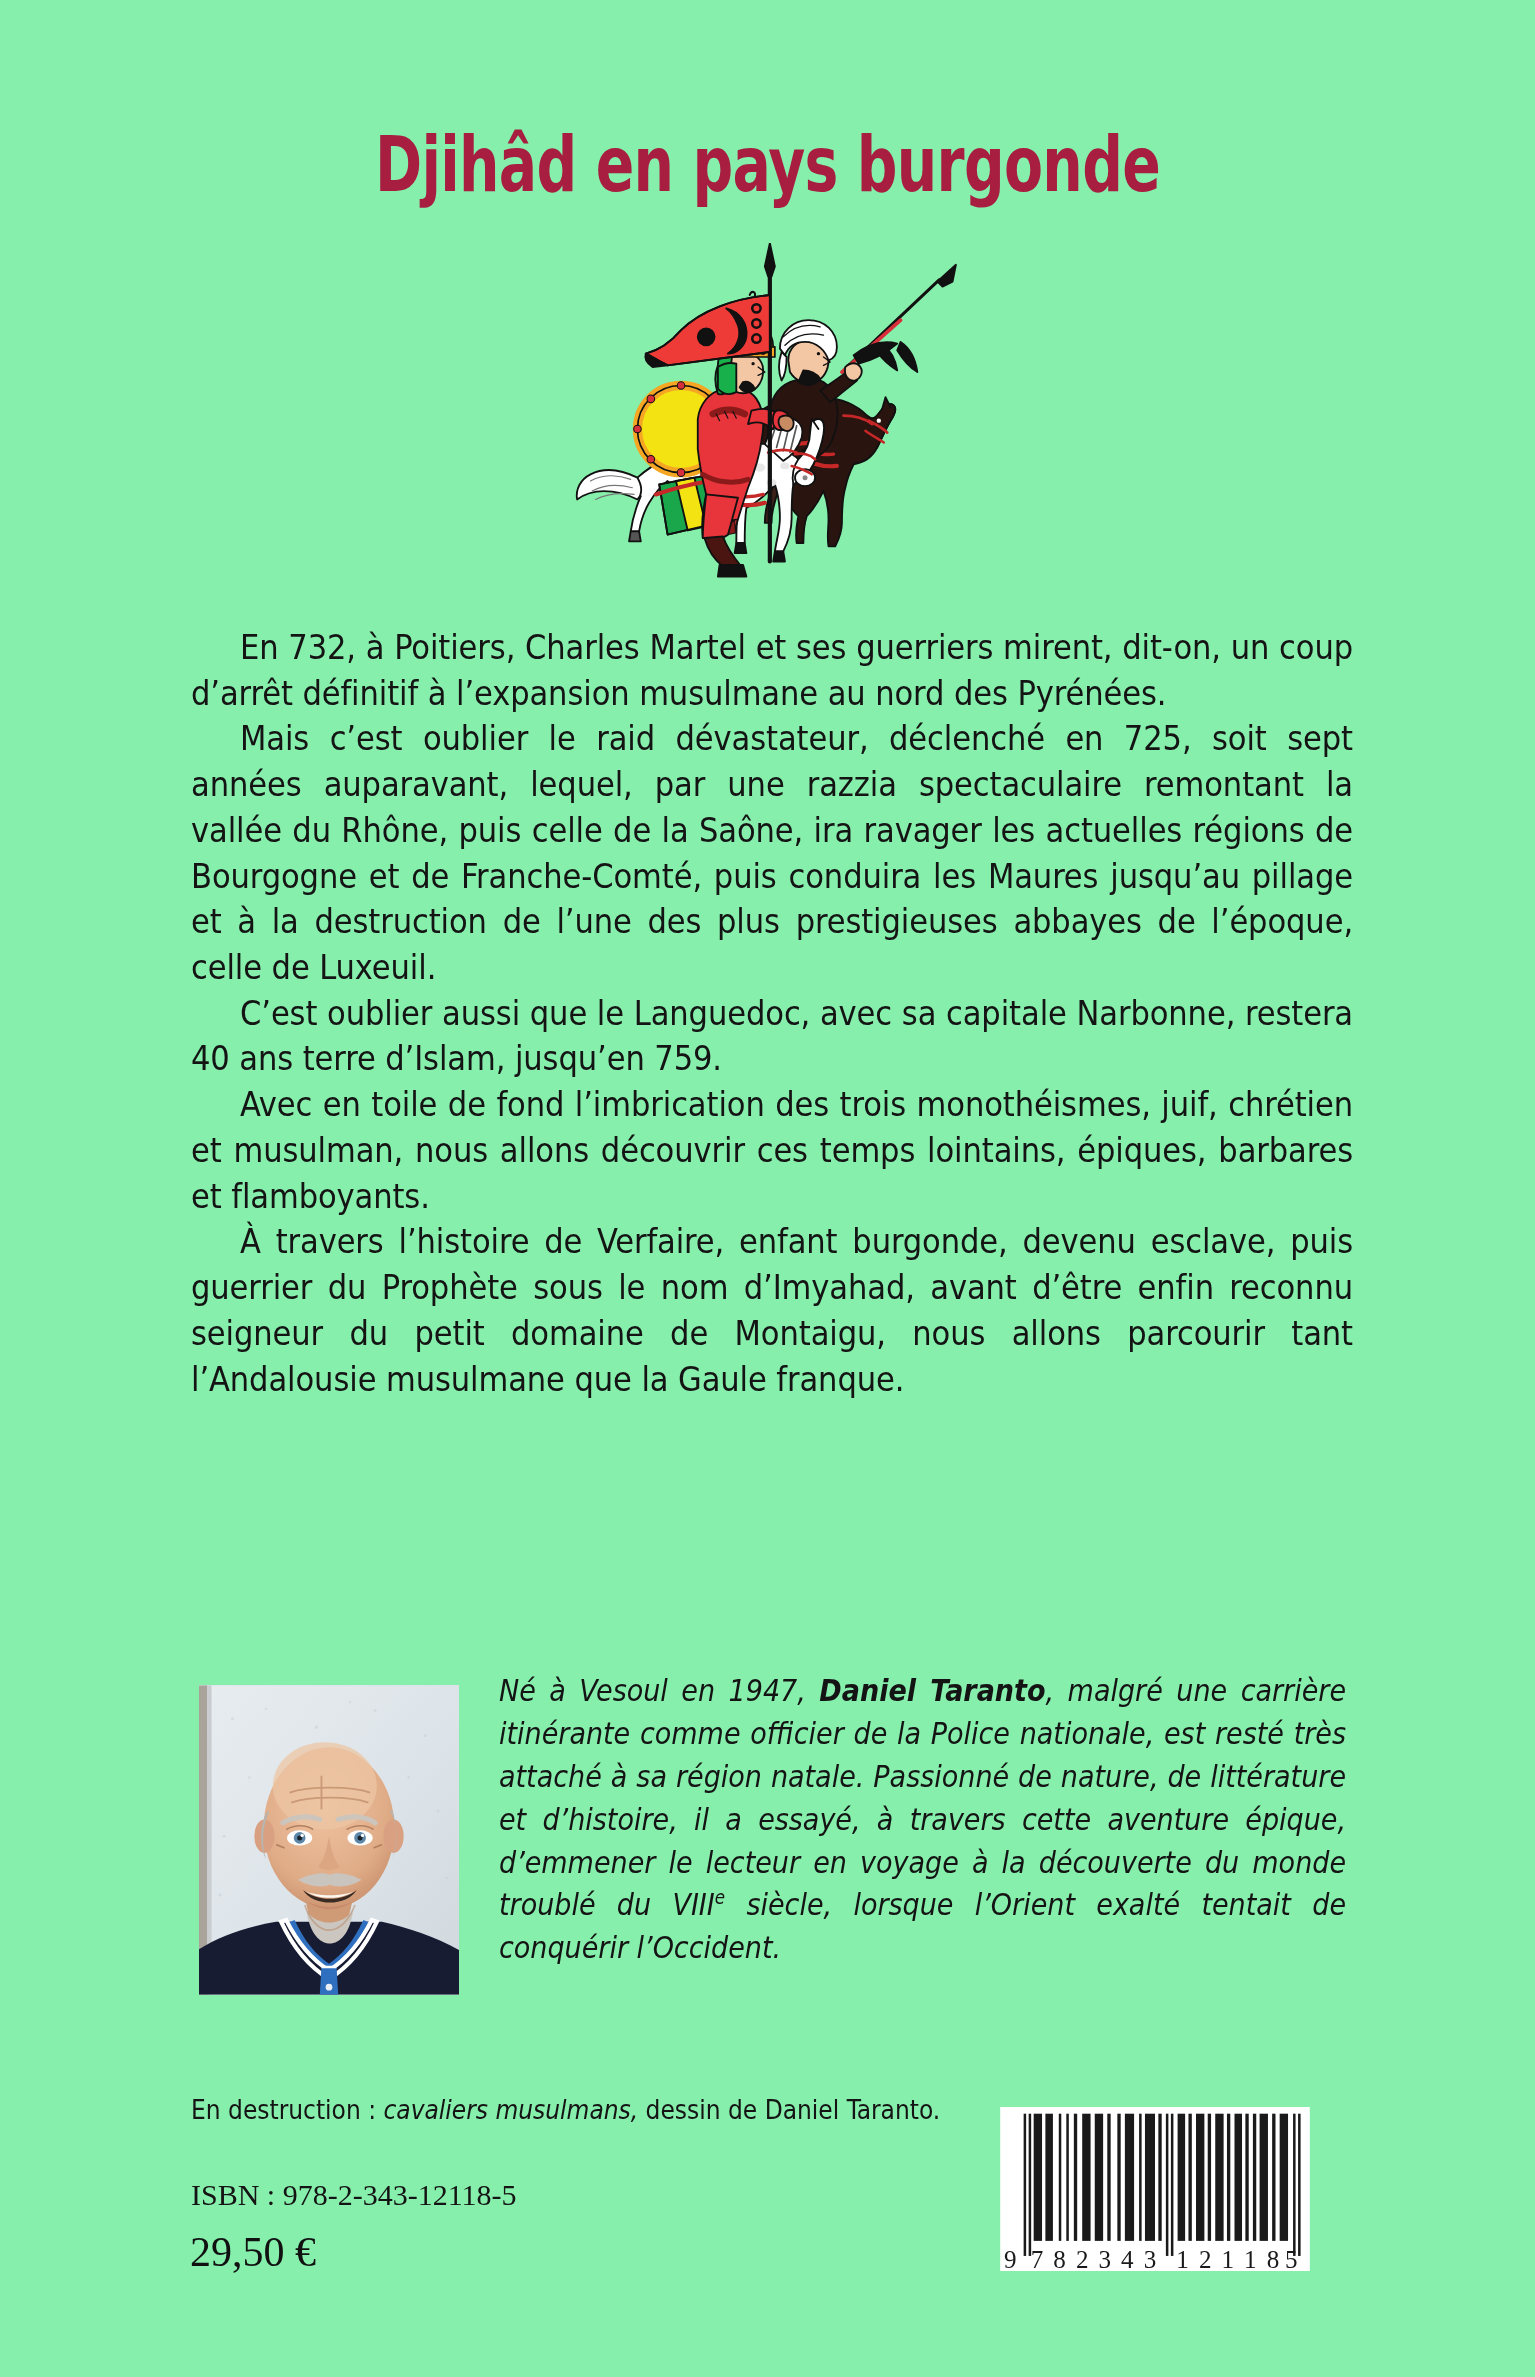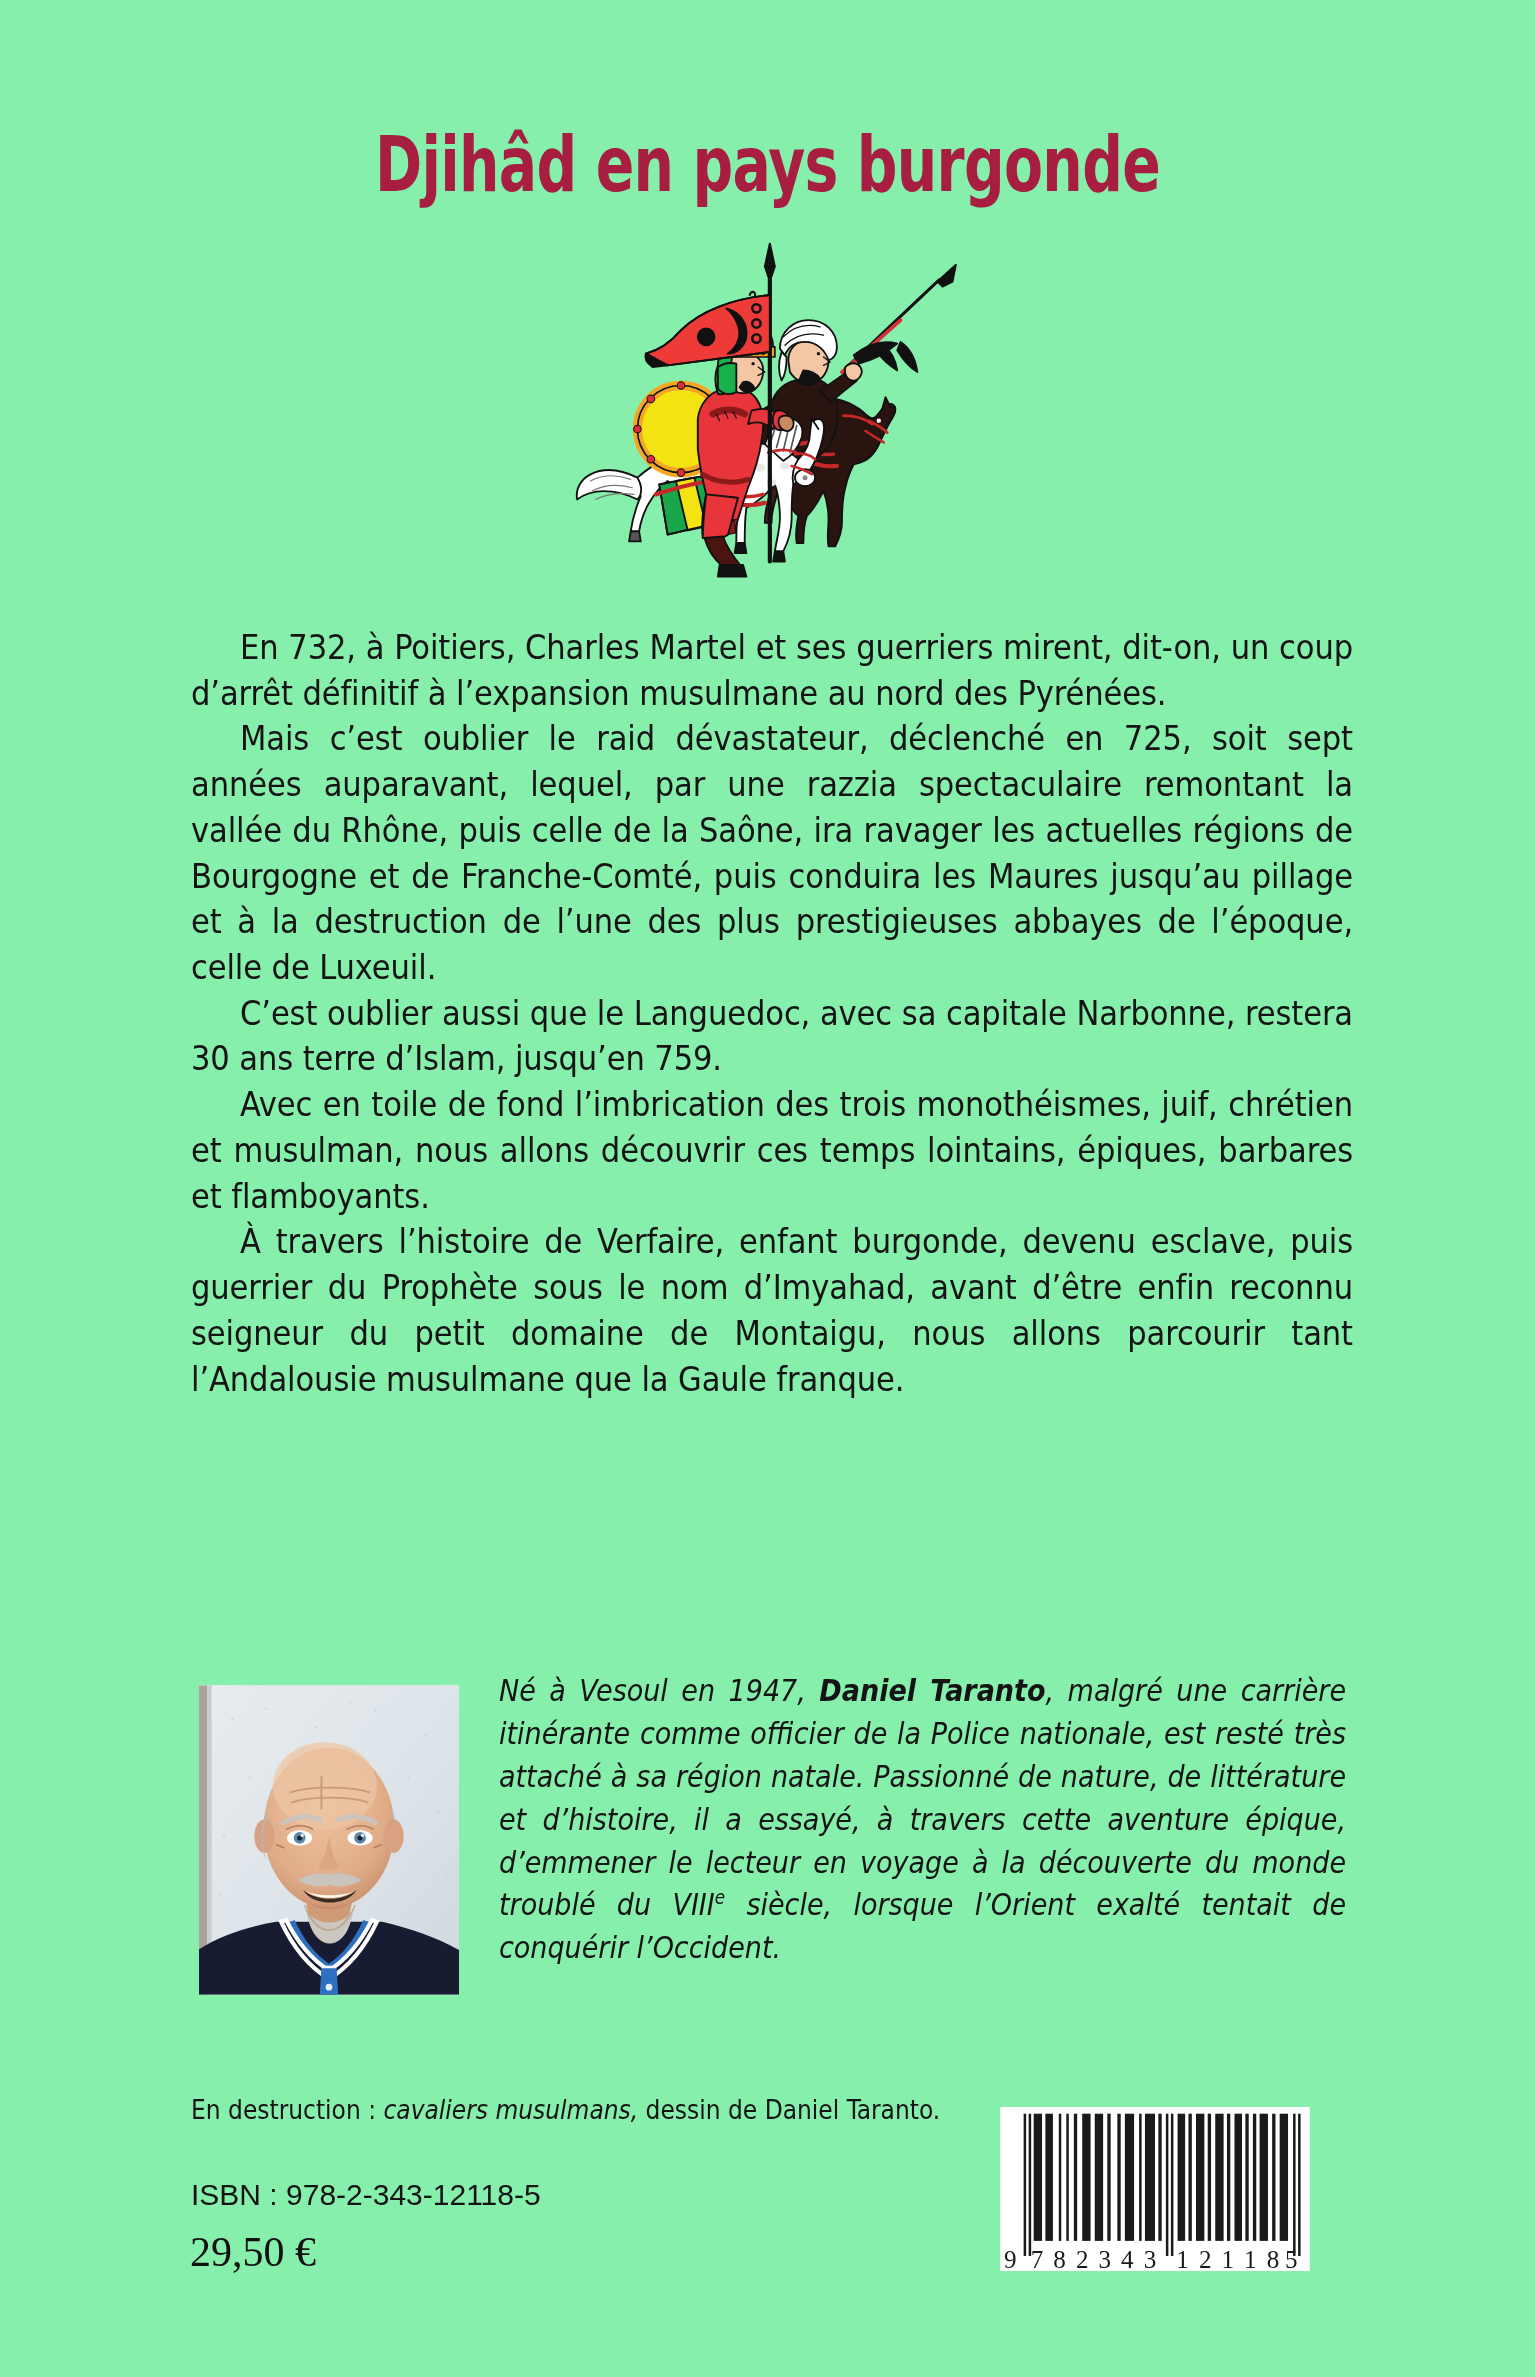--- a/index.html
+++ b/index.html
@@ -112,21 +112,21 @@
     font-size: 26px;
     color: #141414;
     white-space: nowrap;
   }
   .cover-credit em { font-style: italic; }
 
   .isbn {
     position: absolute;
     left: 191px;
     top: 2178px;
-    font-family: Liberation Sans, sans-serif;
+    font-family: Liberation Serif, serif;
     font-size: 30px;
     color: #141414;
     white-space: nowrap;
     text-align: center;
   }
 
   .price {
     position: absolute;
     left: 190px;
     top: 2228px;
@@ -397,21 +397,21 @@
           </g>
         </g>
 
       </g>
     </svg>
   </div>
 
   <div class="blurb">
     <p>En 732, à Poitiers, Charles Martel et ses guerriers mirent, dit-on, un coup d’arrêt définitif à l’expansion musulmane au nord des Pyrénées.</p>
     <p>Mais c’est oublier le raid dévastateur, déclenché en 725, soit sept années auparavant, lequel, par une razzia spectaculaire remontant la vallée du Rhône, puis celle de la Saône, ira ravager les actuelles régions de Bourgogne et de Franche-Comté, puis conduira les Maures jusqu’au pillage et à la destruction de l’une des plus prestigieuses abbayes de l’époque, celle de Luxeuil.</p>
-    <p>C’est oublier aussi que le Languedoc, avec sa capitale Narbonne, restera 30 ans terre d’Islam, jusqu’en 759.</p>
+    <p>C’est oublier aussi que le Languedoc, avec sa capitale Narbonne, restera 40 ans terre d’Islam, jusqu’en 759.</p>
     <p>Avec en toile de fond l’imbrication des trois monothéismes, juif, chrétien et musulman, nous allons découvrir ces temps lointains, épiques, barbares et flamboyants.</p>
     <p>À travers l’histoire de Verfaire, enfant burgonde, devenu esclave, puis guerrier du Prophète sous le nom d’Imyahad, avant d’être enfin reconnu seigneur du petit domaine de Montaigu, nous allons parcourir tant l’Andalousie musulmane que la Gaule franque.</p>
   </div>
 
   <div class="author-block">
 
     <div class="author-photo">
       <svg viewBox="0 0 310 369" xmlns="http://www.w3.org/2000/svg">
         <defs>
           <linearGradient id="wallg" x1="0" y1="0" x2="1" y2="1">

